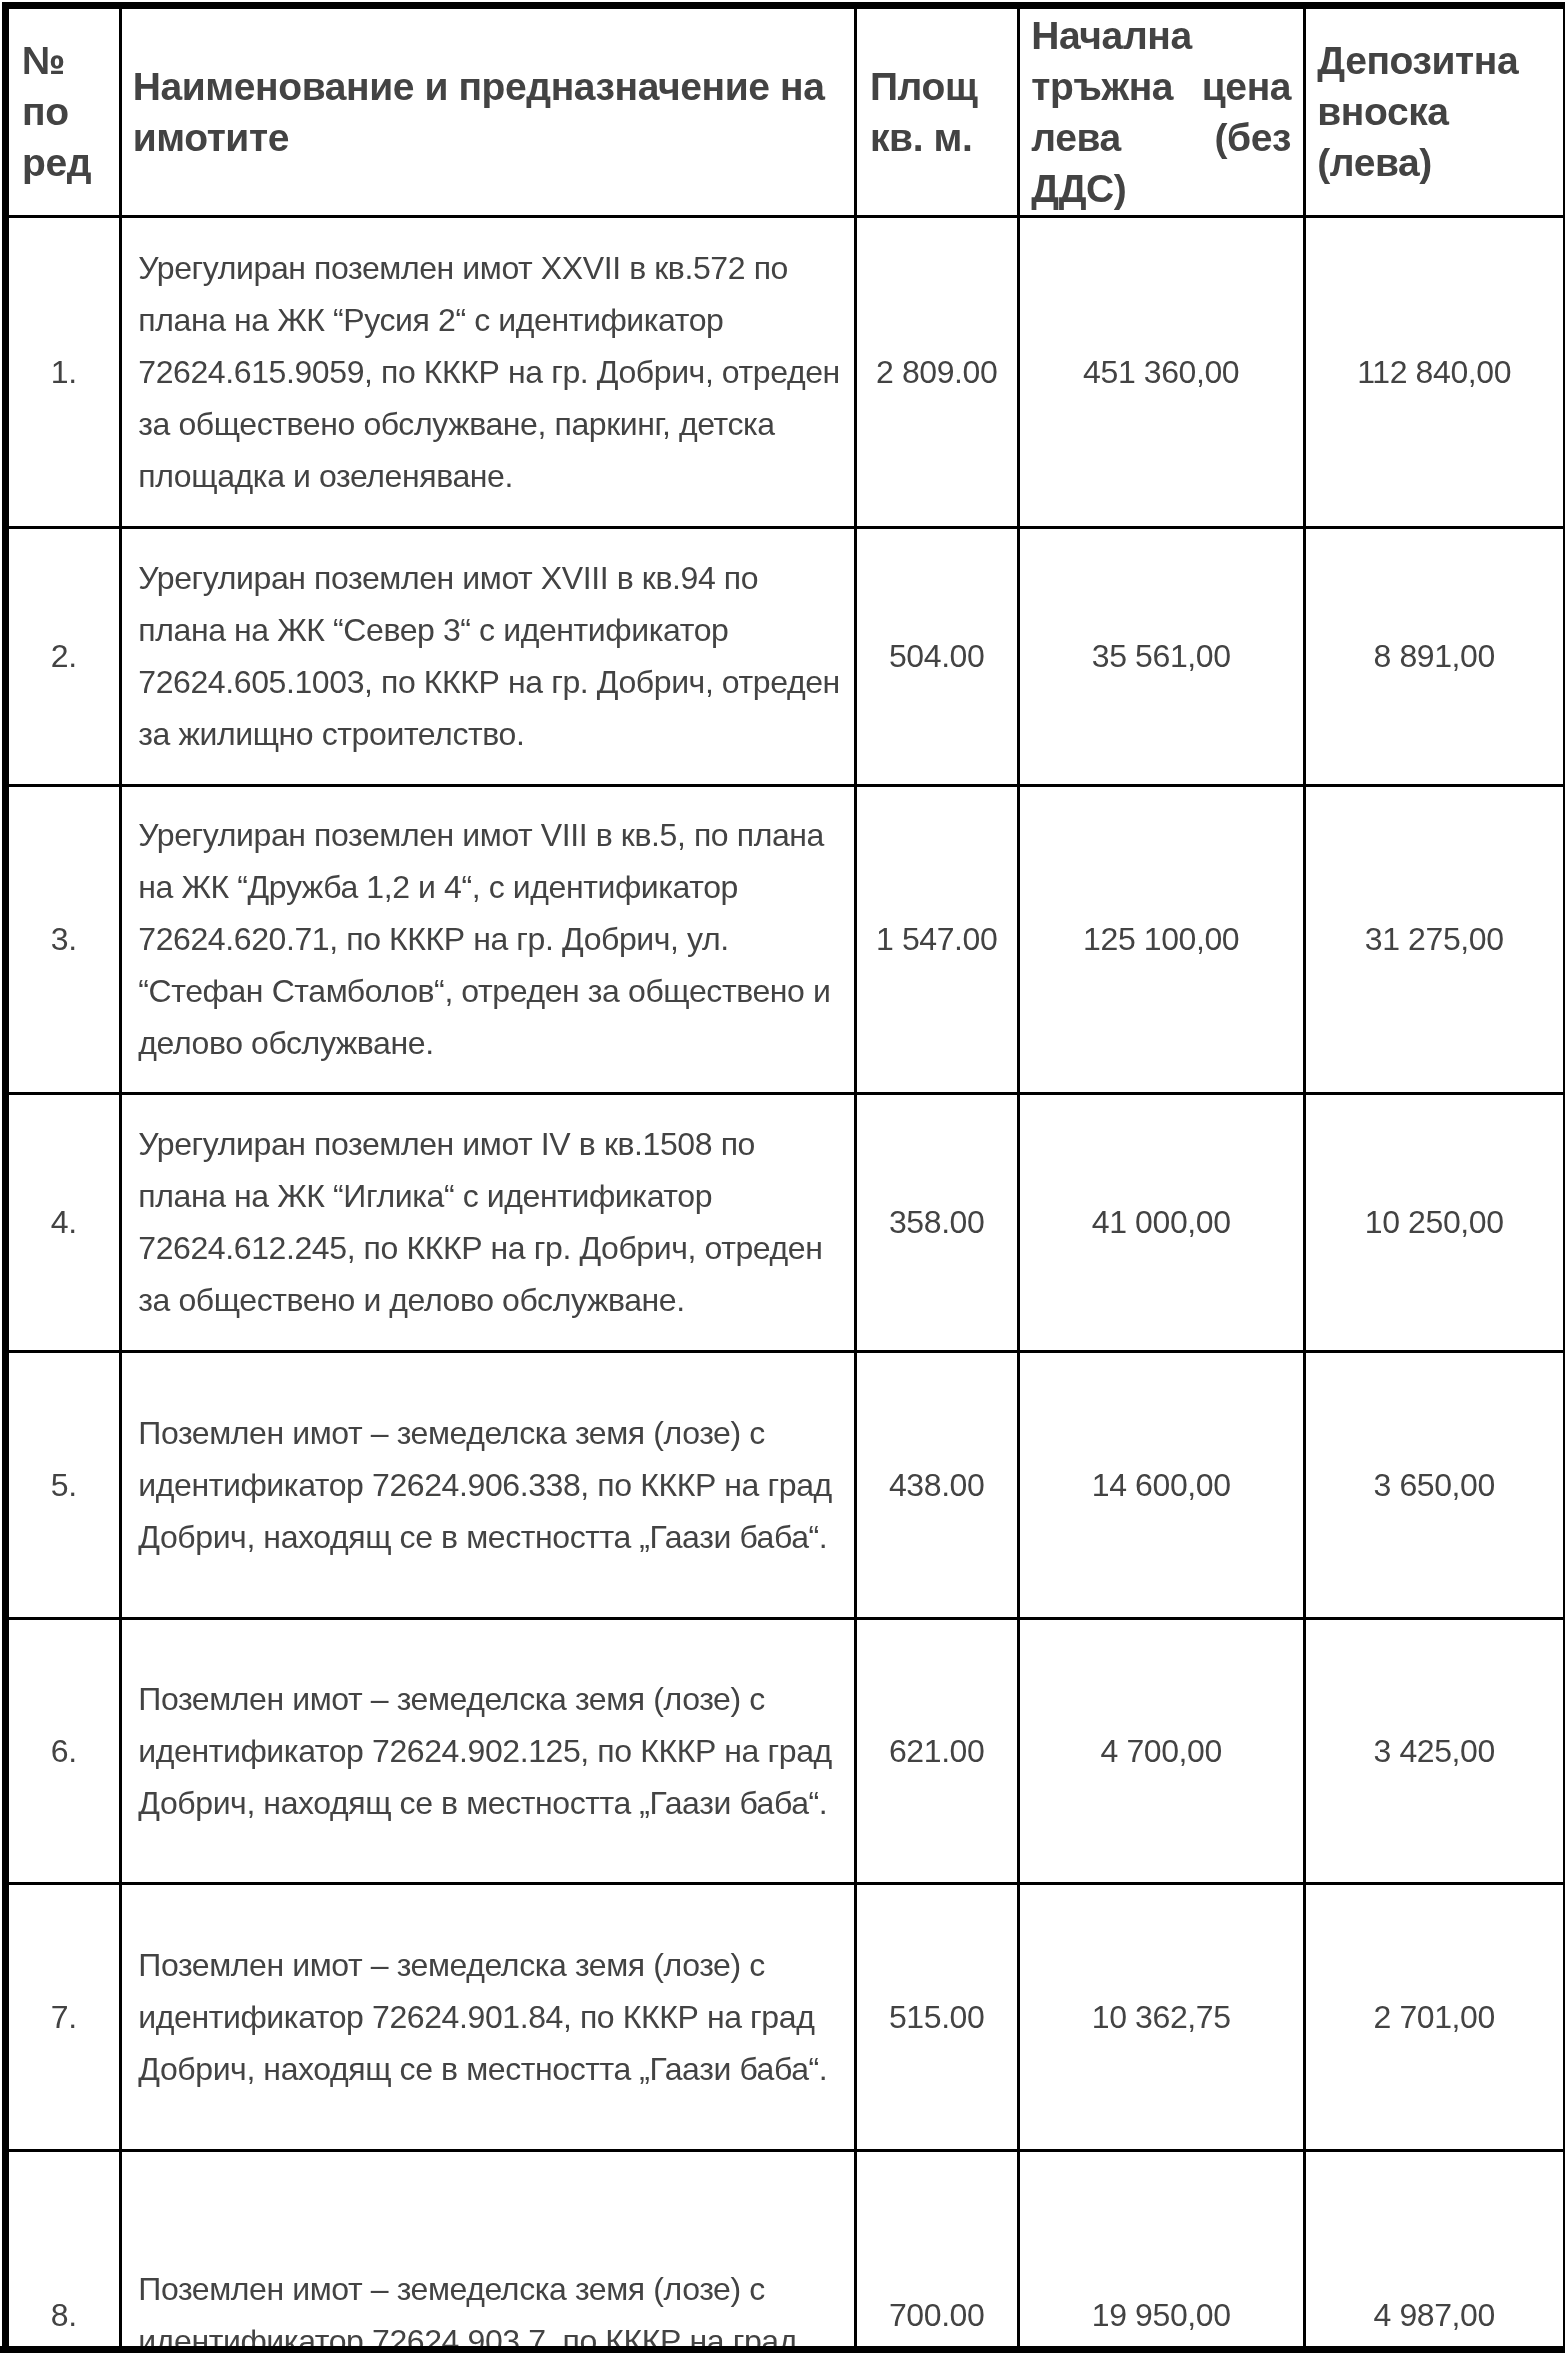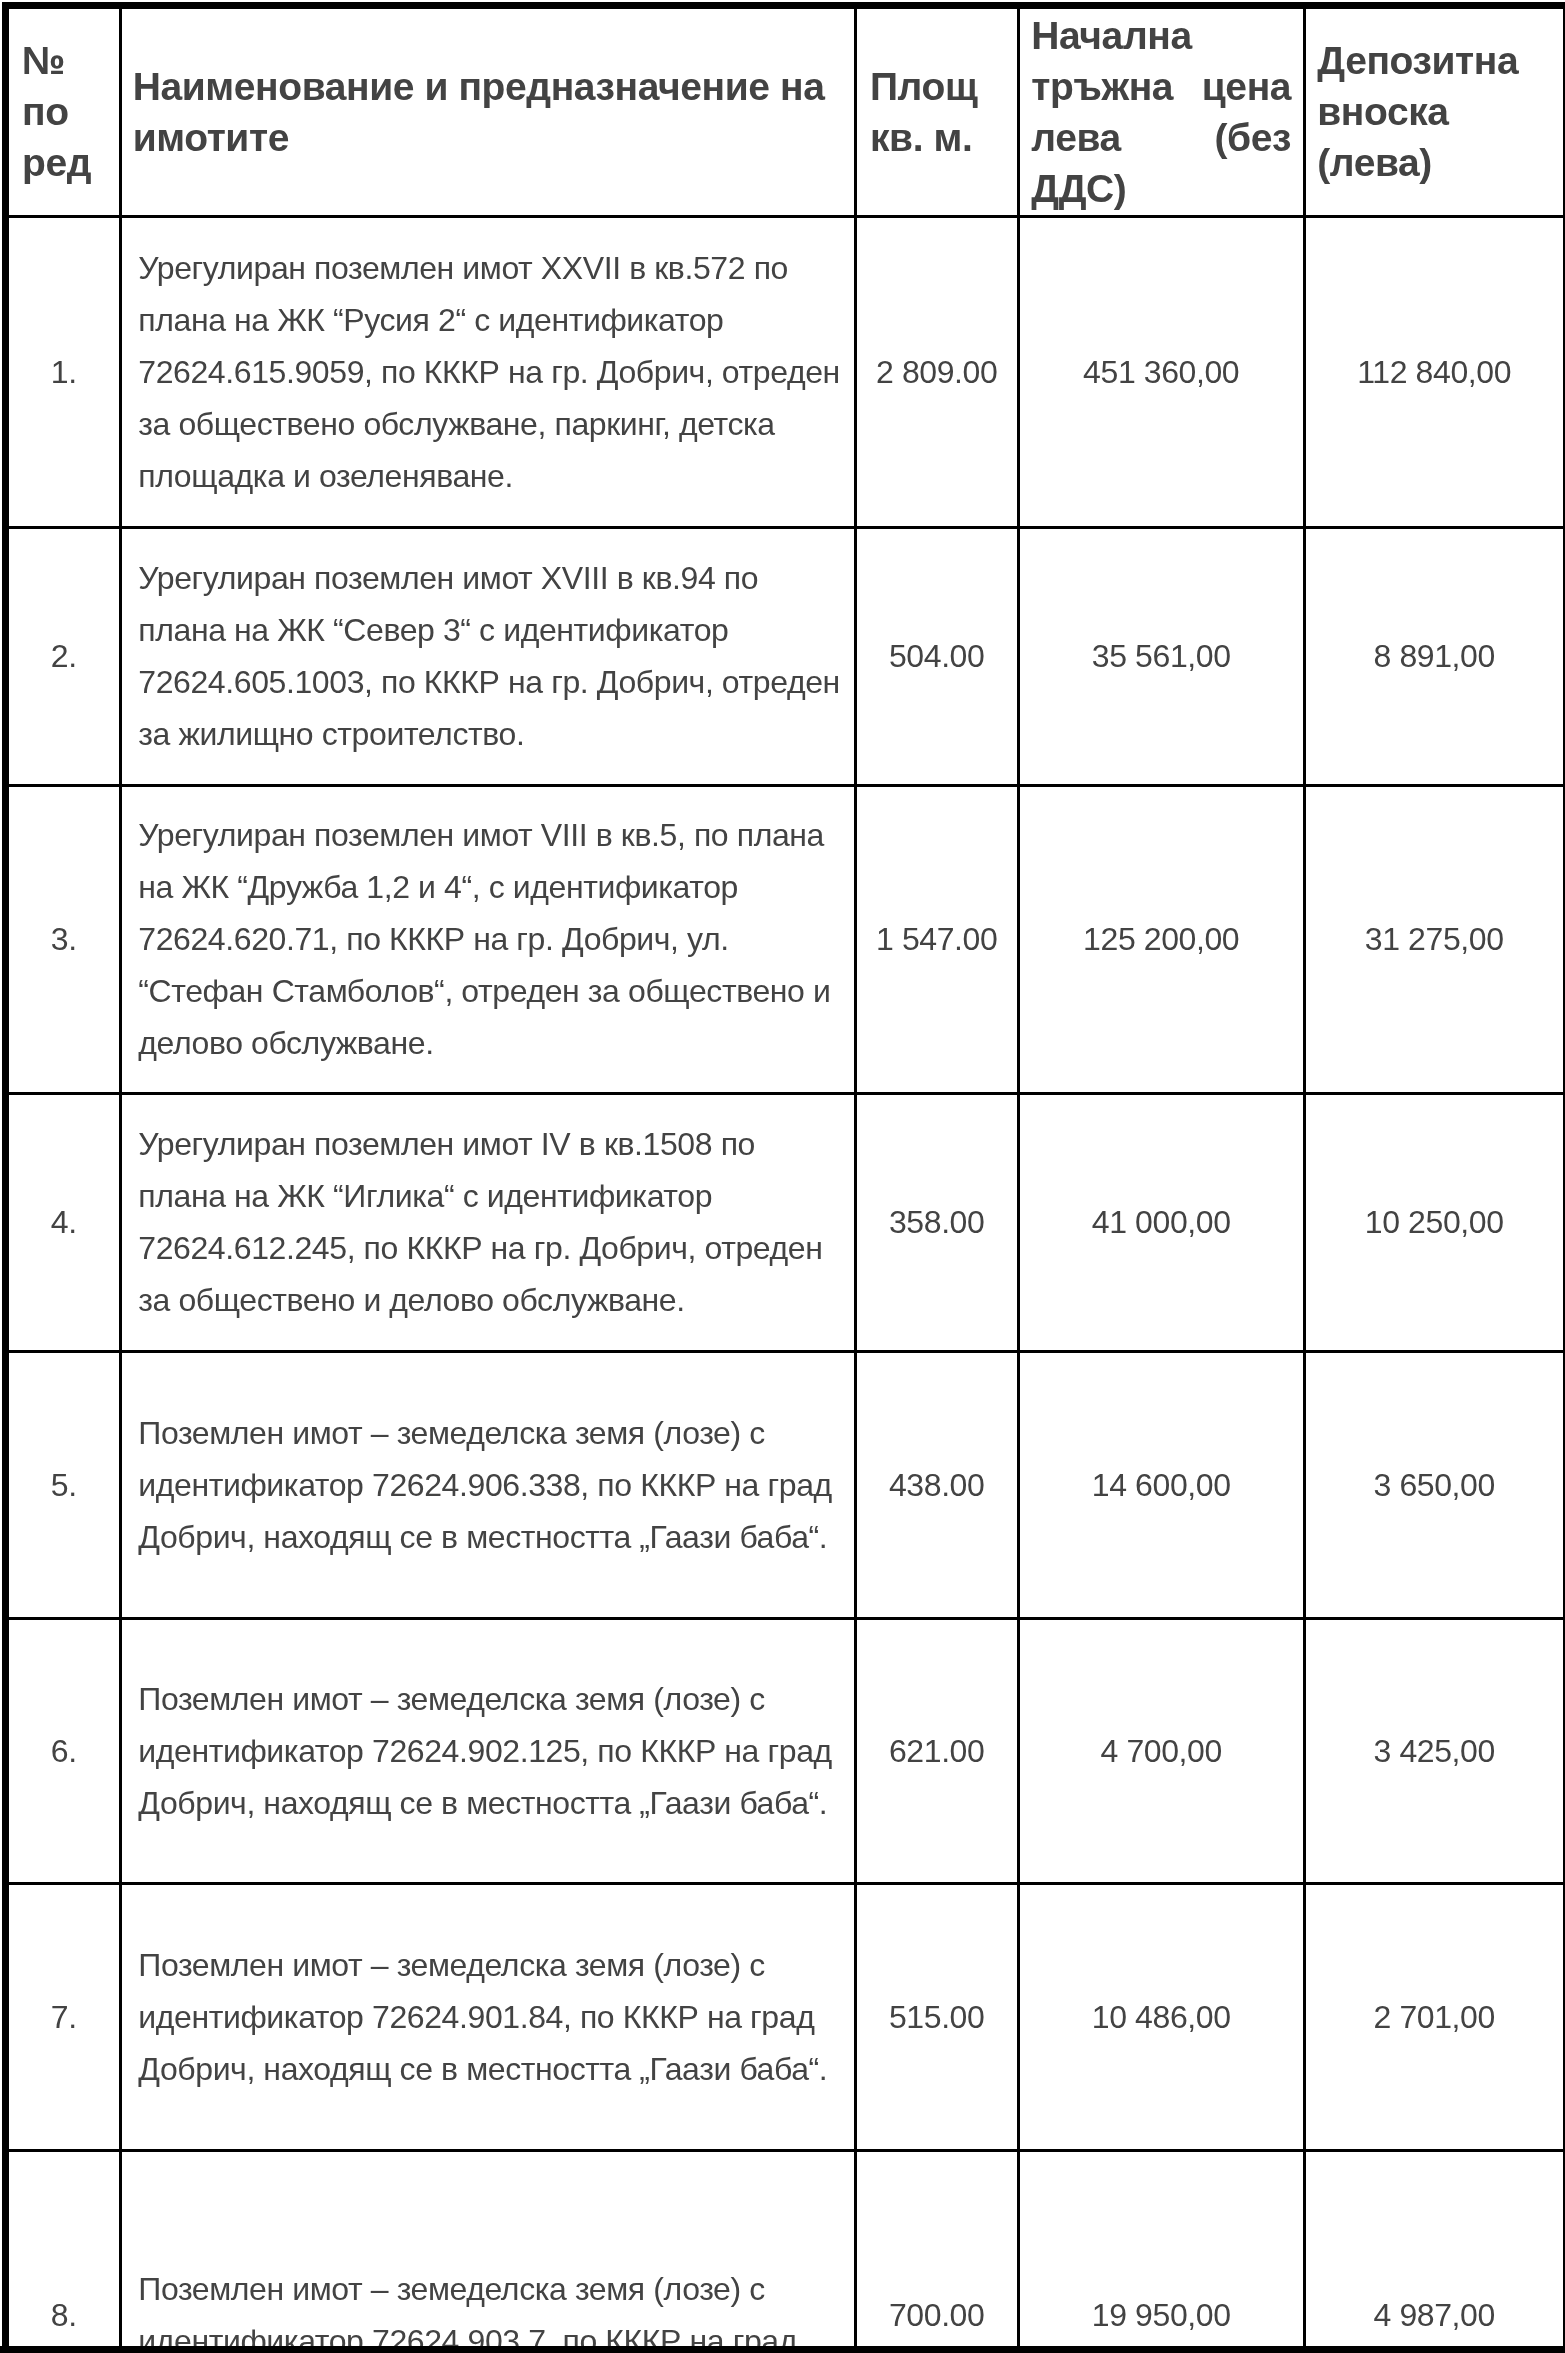--- a/index.html
+++ b/index.html
@@ -111,21 +111,21 @@
         <td class="c-num">2.</td>
         <td class="c-name">Урегулиран поземлен имот XVIII в кв.94 по плана на ЖК “Север 3“ с идентификатор 72624.605.1003, по КККР на гр. Добрич, отреден за жилищно строителство.</td>
         <td class="c-area">504.00</td>
         <td class="c-price">35 561,00</td>
         <td class="c-deposit">8 891,00</td>
       </tr>
       <tr class="rh-r3">
         <td class="c-num">3.</td>
         <td class="c-name">Урегулиран поземлен имот VIII в кв.5, по плана на ЖК “Дружба 1,2 и 4“, с идентификатор 72624.620.71, по КККР на гр. Добрич, ул. “Стефан Стамболов“, отреден за обществено и делово обслужване.</td>
         <td class="c-area">1 547.00</td>
-        <td class="c-price">125 200,00</td>
+        <td class="c-price">125 100,00</td>
         <td class="c-deposit">31 275,00</td>
       </tr>
       <tr class="rh-r4">
         <td class="c-num">4.</td>
         <td class="c-name">Урегулиран поземлен имот IV в кв.1508 по плана на ЖК “Иглика“ с идентификатор 72624.612.245, по КККР на гр. Добрич, отреден за обществено и делово обслужване.</td>
         <td class="c-area">358.00</td>
         <td class="c-price">41 000,00</td>
         <td class="c-deposit">10 250,00</td>
       </tr>
       <tr class="rh-r5">
@@ -139,21 +139,21 @@
         <td class="c-num">6.</td>
         <td class="c-name">Поземлен имот – земеделска земя (лозе) с идентификатор 72624.902.125, по КККР на град Добрич, находящ се в местността „Гаази баба“.</td>
         <td class="c-area">621.00</td>
         <td class="c-price">4 700,00</td>
         <td class="c-deposit">3 425,00</td>
       </tr>
       <tr class="rh-r7">
         <td class="c-num">7.</td>
         <td class="c-name">Поземлен имот – земеделска земя (лозе) с идентификатор 72624.901.84, по КККР на град Добрич, находящ се в местността „Гаази баба“.</td>
         <td class="c-area">515.00</td>
-        <td class="c-price">10 486,00</td>
+        <td class="c-price">10 362,75</td>
         <td class="c-deposit">2 701,00</td>
       </tr>
       <tr class="rh-r8">
         <td class="c-num">8.</td>
         <td class="c-name">Поземлен имот – земеделска земя (лозе) с идентификатор 72624.903.7, по КККР на град</td>
         <td class="c-area">700.00</td>
         <td class="c-price">19 950,00</td>
         <td class="c-deposit">4 987,00</td>
       </tr>
     </tbody>

